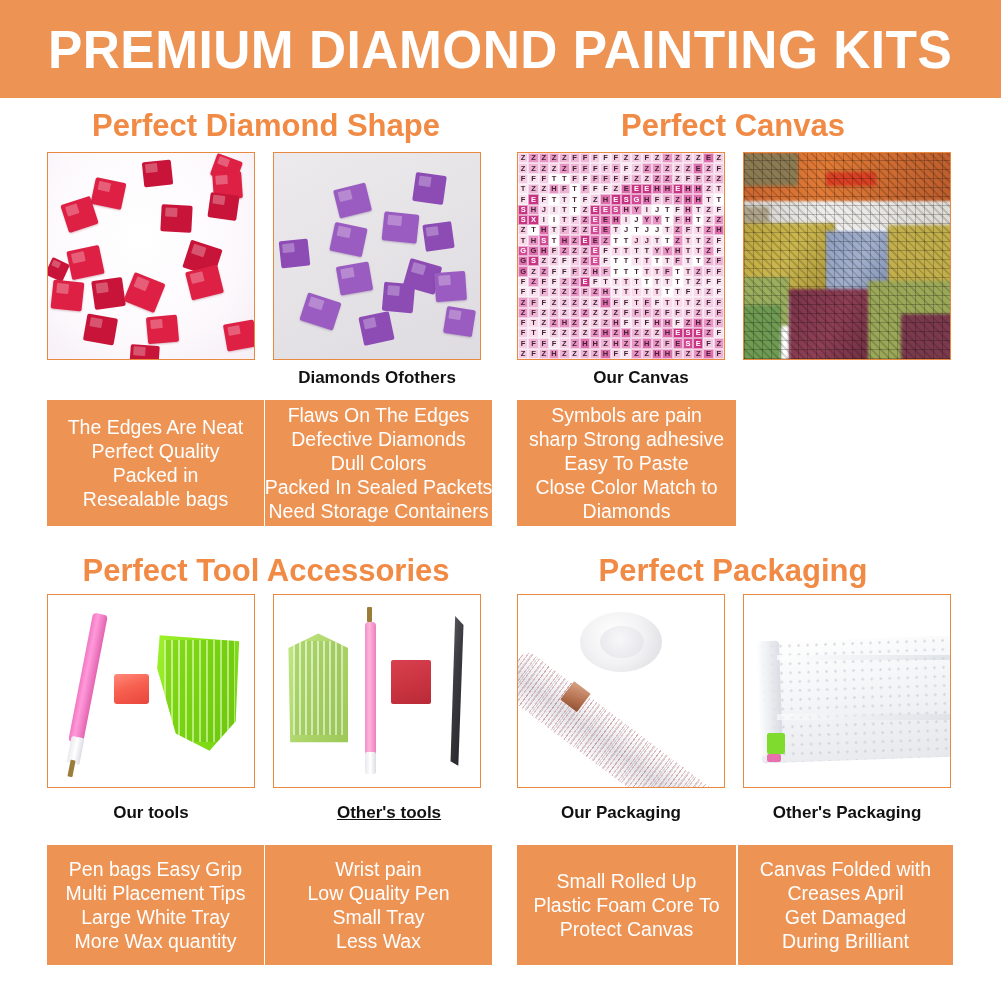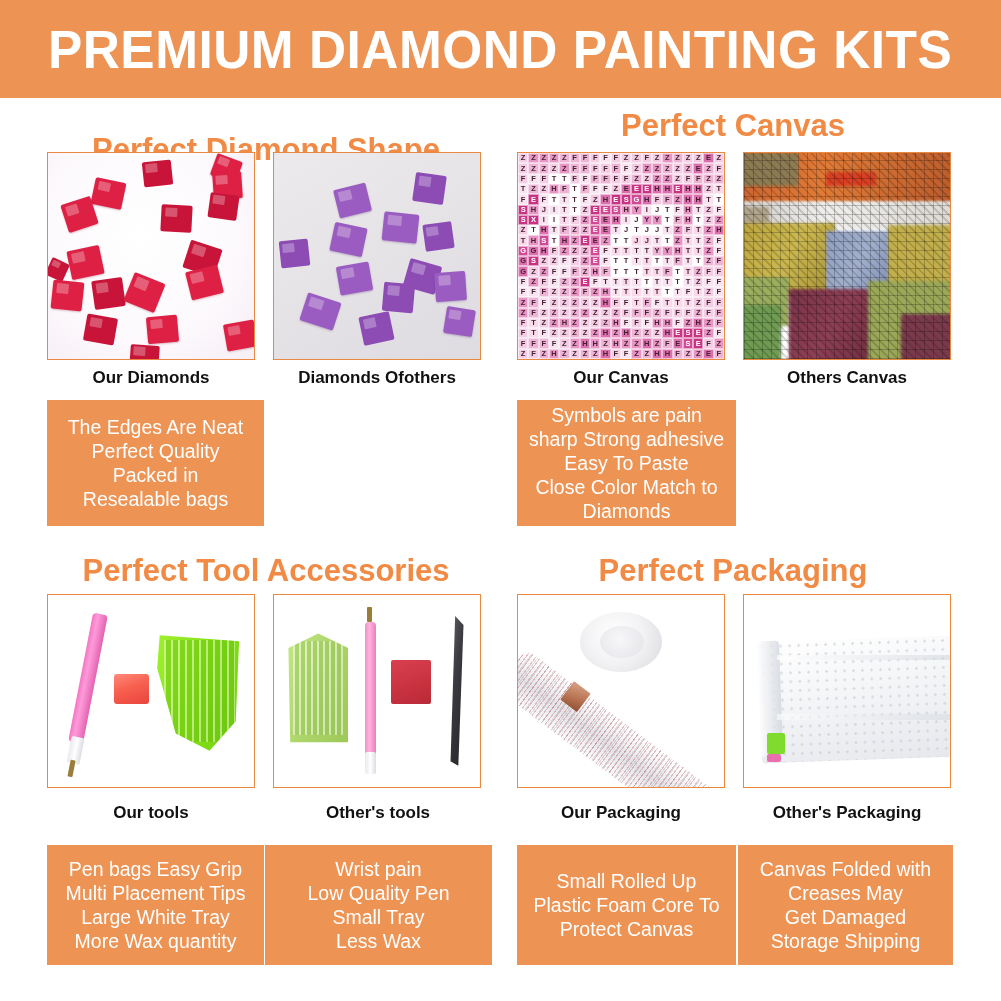--- a/index.html
+++ b/index.html
@@ -42,21 +42,21 @@
   
   .sec-title {
     position: absolute;
     color: #f08a44;
     font-size: 31px;
     font-weight: bold;
     font-family: "Liberation Sans Narrow", "Liberation Sans", sans-serif;
     white-space: nowrap;
     text-align: center;
   }
-  .sec-title.r1c1 { left: 46px;  top: 108px; width: 440px; margin-top: 24px; }
+  .sec-title.r1c1 { left: 46px;  top: 108px; width: 440px; }
   .sec-title.r1c2 { left: 513px; top: 108px; width: 440px; }
   .sec-title.r2c1 { left: 46px;  top: 553px; width: 440px; }
   .sec-title.r2c2 { left: 513px; top: 553px; width: 440px; }
 
   
   .photo {
     position: absolute;
     border: 1.5px solid #e8893f;
     overflow: hidden;
     background: #ffffff;
@@ -721,32 +721,37 @@
       <div class="blk" style="left:70%;top:35%;width:36%;height:30%;background:#c2ae4a;"></div>
       <div class="blk" style="left:-4%;top:60%;width:26%;height:24%;background:#9aae5e;"></div>
       <div class="blk" style="left:-4%;top:74%;width:22%;height:30%;background:#6f9b52;"></div>
       <div class="blk" style="left:22%;top:66%;width:40%;height:40%;background:linear-gradient(120deg,#7a3348,#8e3f55 50%,#6b2c3e);"></div>
       <div class="blk" style="left:60%;top:62%;width:46%;height:44%;background:#9aa858;"></div>
       <div class="blk" style="left:76%;top:78%;width:30%;height:28%;background:#7b3a4c;"></div>
       <div class="texture"></div>
     </div>
   </div>
 
-  <div class="caption cap-r1 col1" style="left:47px;">Our Diamonds</div>
   <div class="caption cap-r1 col2" style="left:273px;">Diamonds Ofothers</div>
-  <div class="caption cap-r1 col3" style="left:517px;">Our Canvas</div>
-  <div class="caption cap-r1 col4" style="left:743px;">Others Canvas</div>
+  <div class="caption cap-r1 col3" style="left:537px;">Our Canvas</div>
 
   <div class="textbox tb-r1 tb-c1">
     <span class="tb-line">The Edges Are Neat</span>
     <span class="tb-line">Perfect Quality</span>
     <span class="tb-line">Packed in</span>
     <span class="tb-line">Resealable bags</span>
   </div>
 
+  <div class="textbox tb-r1 tb-c2">
+    <span class="tb-line">Flaws On The Edges</span>
+    <span class="tb-line">Defective Diamonds</span>
+    <span class="tb-line">Dull Colors</span>
+    <span class="tb-line">Packed In Sealed Packets</span>
+    <span class="tb-line">Need Storage Containers</span>
+  </div>
 
   <div class="textbox tb-r1 tb-c3">
     <span class="tb-line">Symbols are pain</span>
     <span class="tb-line">sharp Strong adhesive</span>
     <span class="tb-line">Easy To Paste</span>
     <span class="tb-line">Close Color Match to</span>
     <span class="tb-line">Diamonds</span>
   </div>
 
 
@@ -793,21 +798,21 @@
       </div>
       <div class="mailer-fold" style="left:7%;top:24%;width:11%;height:60%;border-radius:4px;transform:rotate(-2deg);"></div>
       <div class="mailer-fold" style="left:16%;top:31%;width:84%;height:3%;opacity:0.75;"></div>
       <div class="mailer-fold" style="left:16%;top:62%;width:84%;height:3%;opacity:0.6;"></div>
       <div style="position:absolute;left:11%;top:72%;width:9%;height:11%;background:#7fdc2e;border-radius:2px;"></div>
       <div style="position:absolute;left:11%;top:83%;width:7%;height:4%;background:#ea6fae;border-radius:2px;"></div>
     </div>
   </div>
 
   <div class="caption cap-r2" style="left:47px;">Our tools</div>
-  <div class="caption cap-r2" style="left:274px;">Other's tools</div>
+  <div class="caption cap-r2" style="left:285px;text-decoration:underline;">Other's tools</div>
   <div class="caption cap-r2" style="left:517px;">Our Packaging</div>
   <div class="caption cap-r2" style="left:743px;">Other's Packaging</div>
 
   <div class="textbox tb-r2 tb-c1">
     <span class="tb-line">Pen bags Easy Grip</span>
     <span class="tb-line">Multi Placement Tips</span>
     <span class="tb-line">Large White Tray</span>
     <span class="tb-line">More Wax quantity</span>
   </div>
 
@@ -819,18 +824,18 @@
   </div>
 
   <div class="textbox tb-r2 tb-c3">
     <span class="tb-line">Small Rolled Up</span>
     <span class="tb-line">Plastic Foam Core To</span>
     <span class="tb-line">Protect Canvas</span>
   </div>
 
   <div class="textbox tb-r2 tb-c4">
     <span class="tb-line">Canvas Folded with</span>
-    <span class="tb-line">Creases May</span>
+    <span class="tb-line">Creases April</span>
     <span class="tb-line">Get Damaged</span>
-    <span class="tb-line">Storage Shipping</span>
+    <span class="tb-line">During Brilliant</span>
   </div>
 
 </div>
 
 </body></html>

